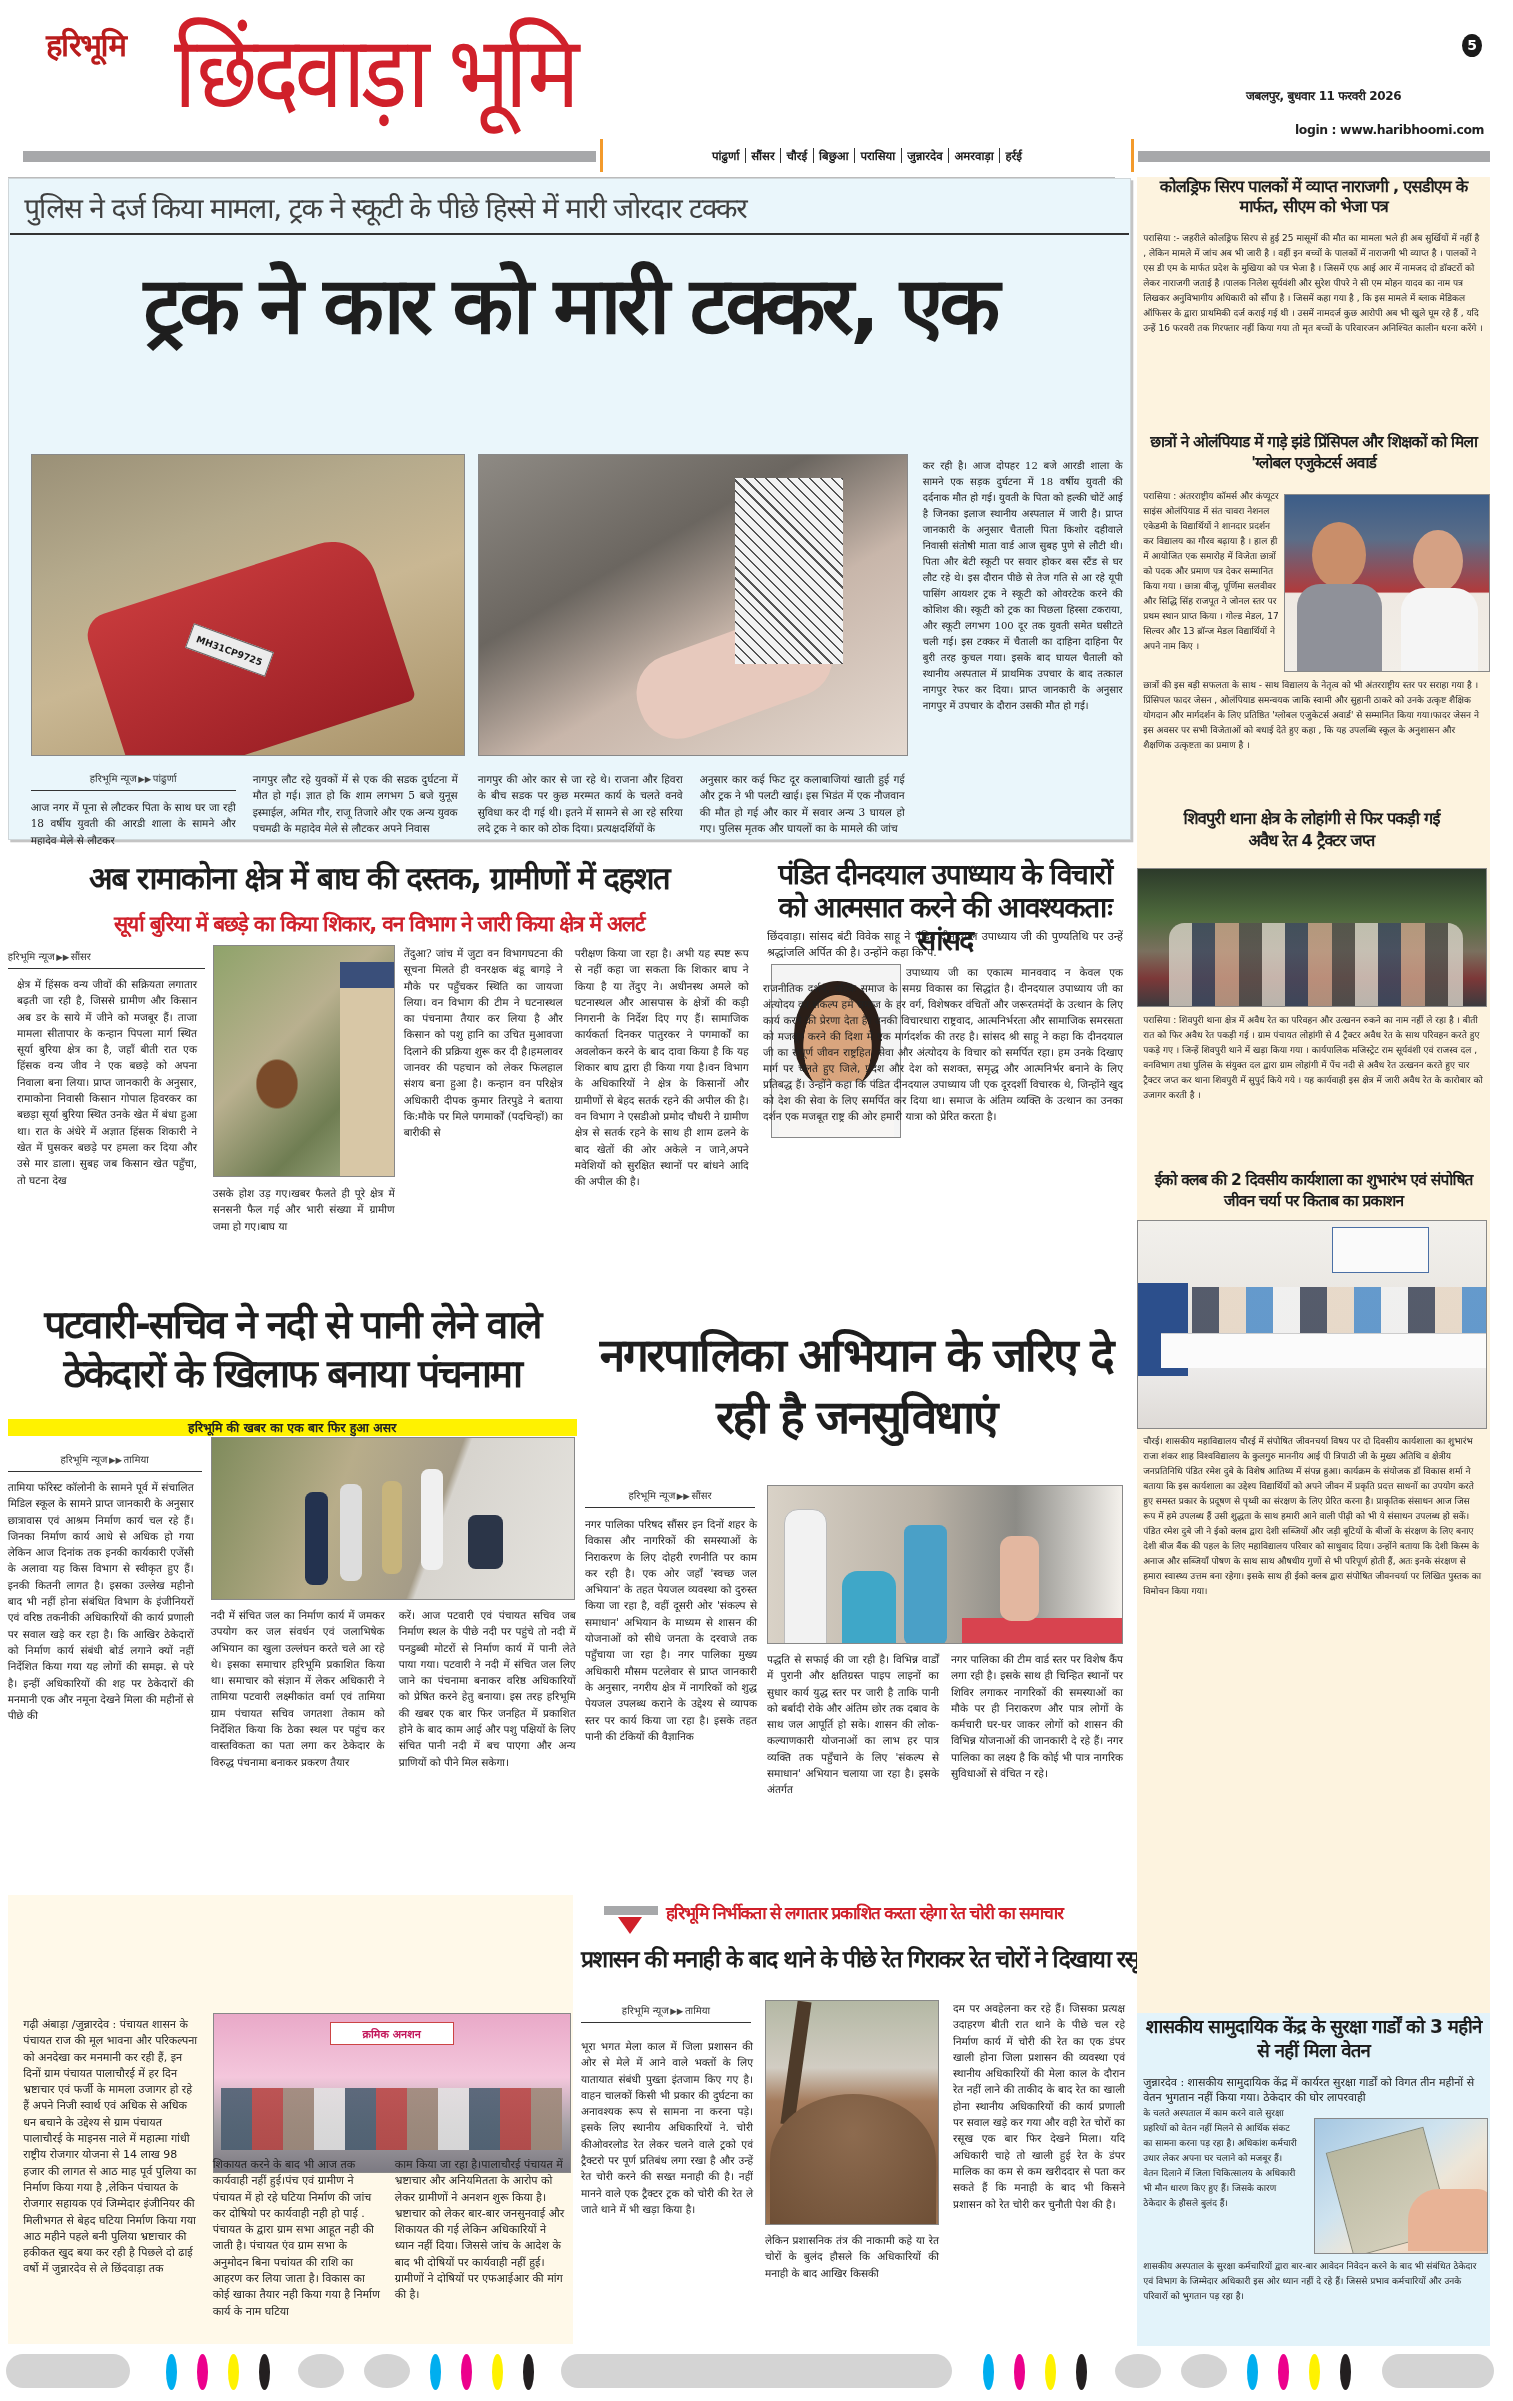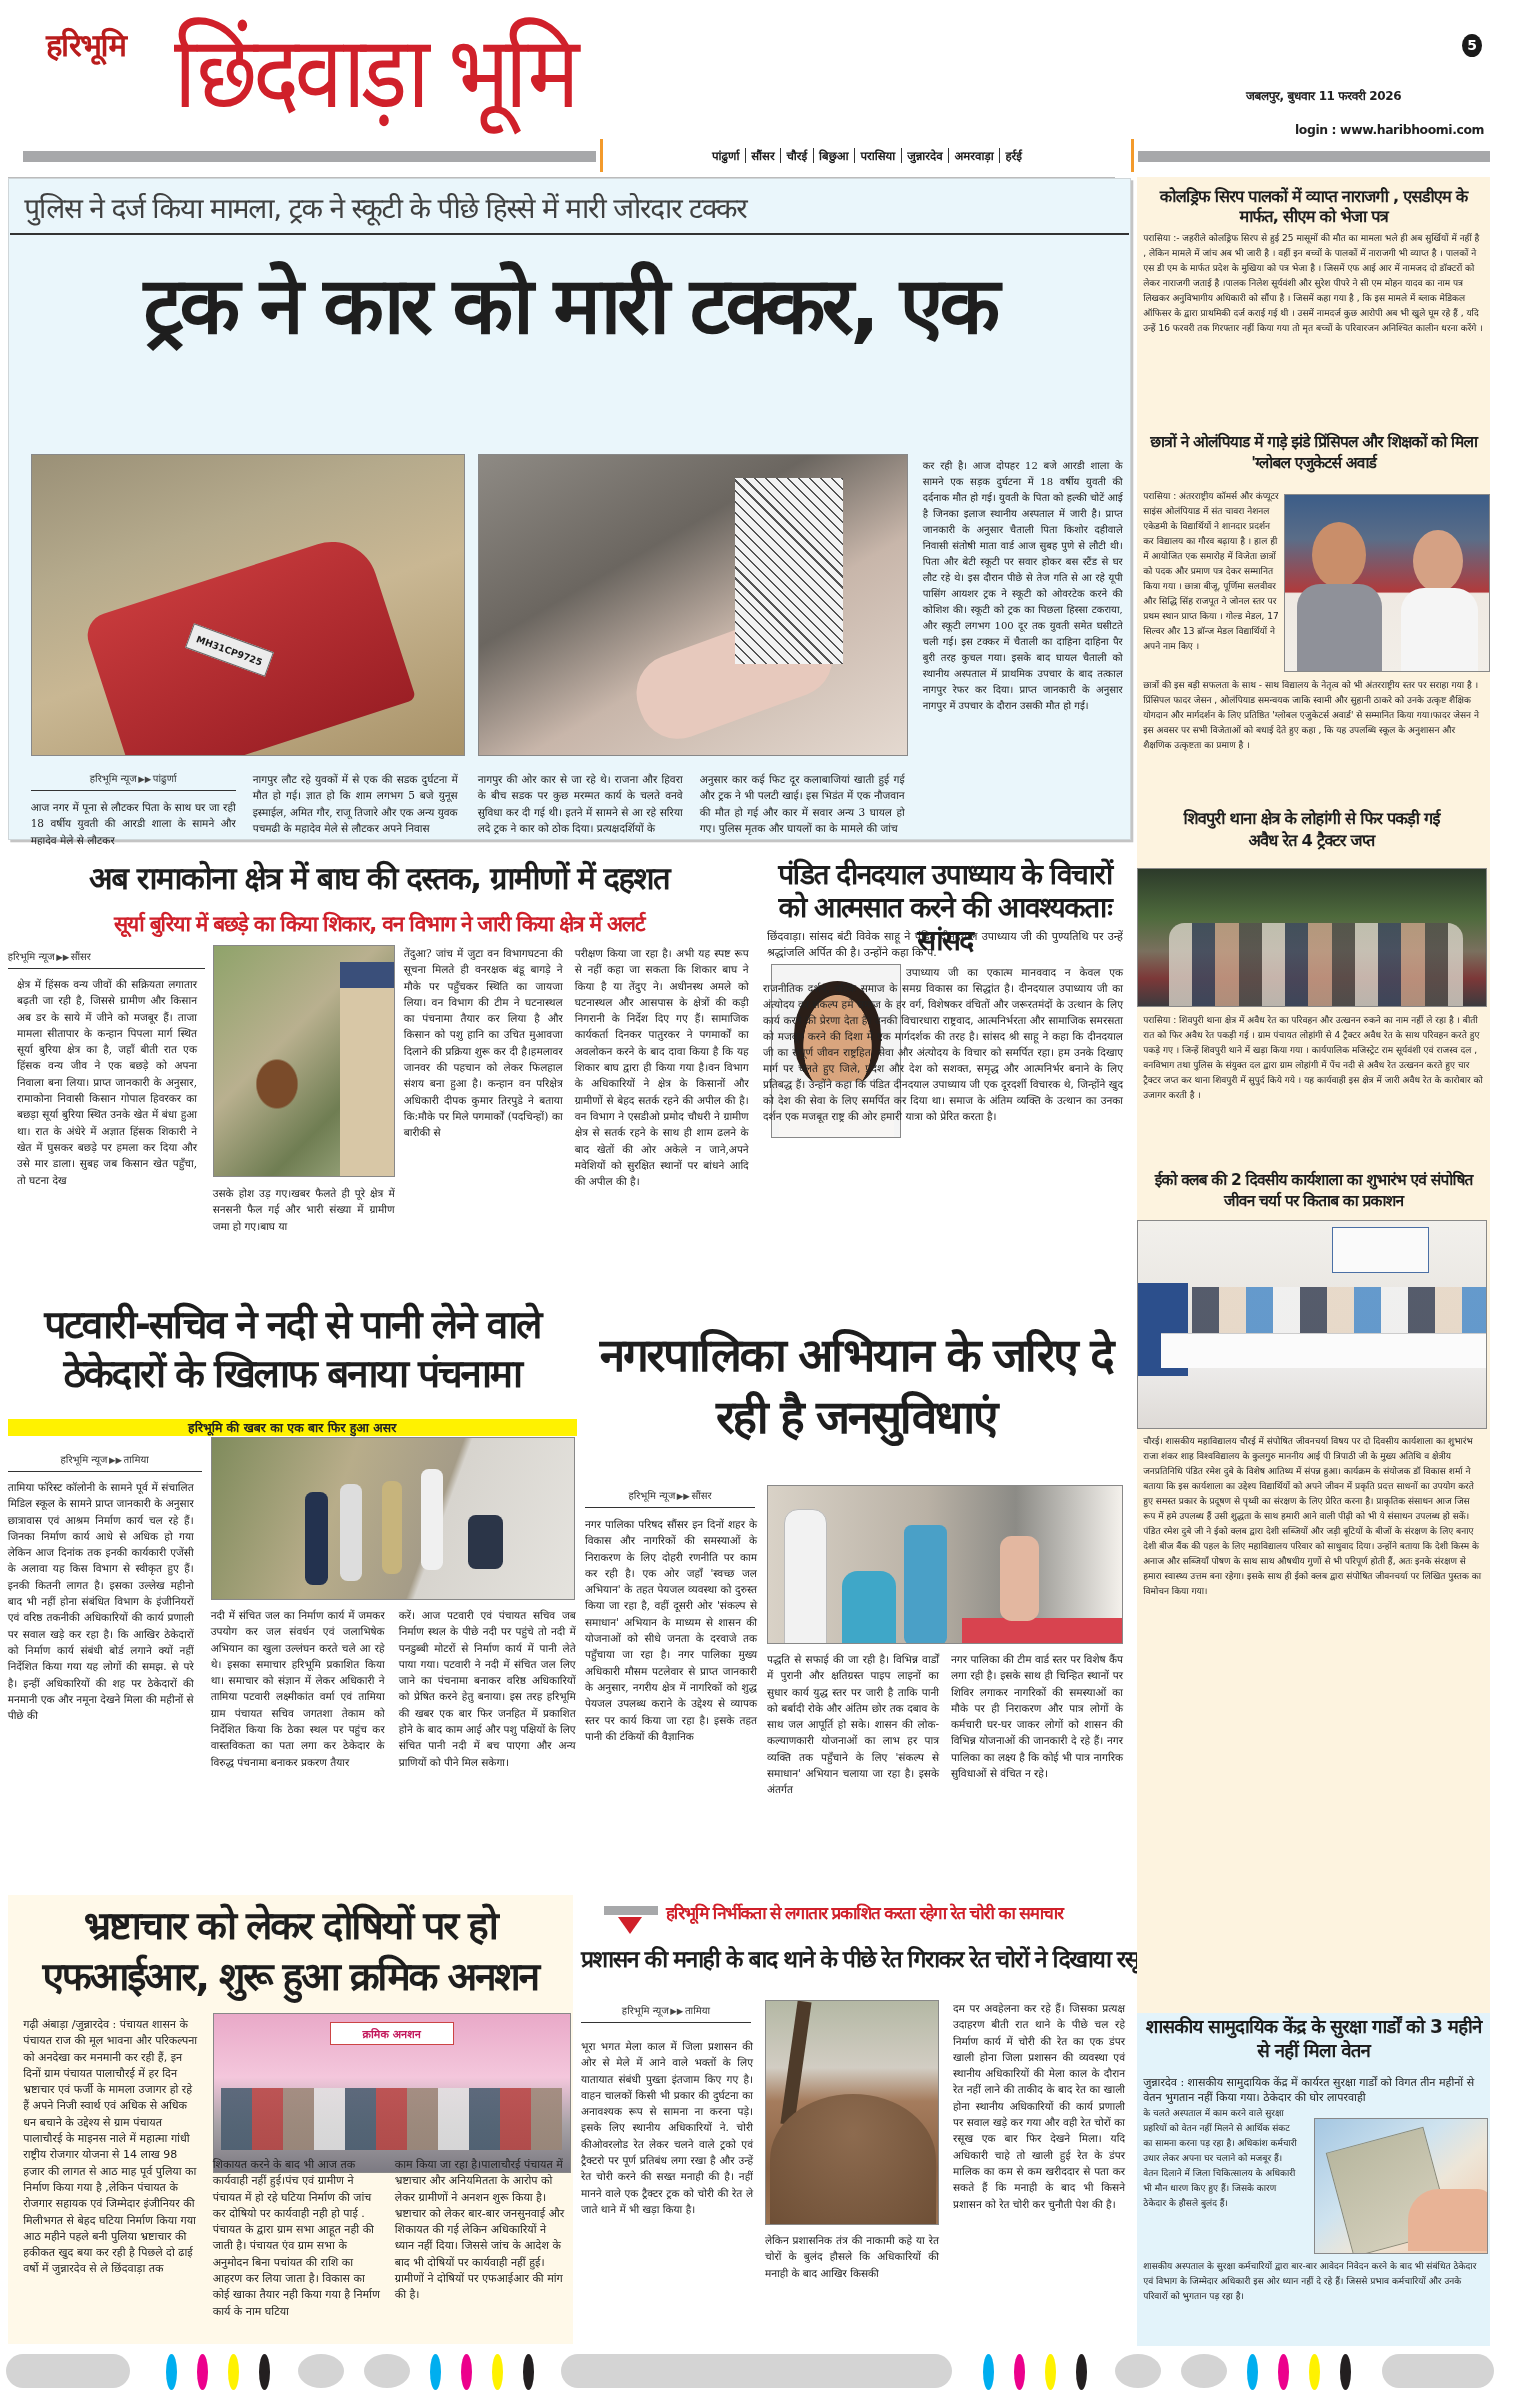--- a/index.html
+++ b/index.html
@@ -130,21 +130,20 @@
     <div style="position:absolute;left:136px;top:39px;width:43px;height:120px;background:#4aa0c7;border-radius:7.7px;"></div>
     <div style="position:absolute;left:74px;top:85px;width:54px;height:74px;background:#3fa7c8;border-radius:15.5px 15.5px 0 0;"></div>
     <div style="position:absolute;left:194px;top:132px;width:163px;height:27px;background:#d8434f;"></div>
     <div style="position:absolute;left:232px;top:50px;width:39px;height:85px;background:#e3b7a0;border-radius:11.6px;"></div>
   </div>
   <div class="abs body-text" style="left:182px;top:335px;width:172px;">पद्धति से सफाई की जा रही है। विभिन्न वार्डों में पुरानी और क्षतिग्रस्त पाइप लाइनों का सुधार कार्य युद्ध स्तर पर जारी है ताकि पानी को बर्बादी रोके और अंतिम छोर तक दबाव के साथ जल आपूर्ति हो सके। शासन की लोक-कल्याणकारी योजनाओं का लाभ हर पात्र व्यक्ति तक पहुँचाने के लिए 'संकल्प से समाधान' अभियान चलाया जा रहा है। इसके अंतर्गत</div>
   <div class="abs body-text" style="left:366px;top:335px;width:172px;">नगर पालिका की टीम वार्ड स्तर पर विशेष कैंप लगा रही है। इसके साथ ही चिन्हित स्थानों पर शिविर लगाकर नागरिकों की समस्याओं का मौके पर ही निराकरण और पात्र लोगों के कर्मचारी घर-घर जाकर लोगों को शासन की विभिन्न योजनाओं की जानकारी दे रहे हैं। नगर पालिका का लक्ष्य है कि कोई भी पात्र नागरिक सुविधाओं से वंचित न रहे।</div>
 </div>
 
 <div class="abs" style="left:7.7px;top:1895px;width:565px;height:449px;background:#fff9e9;">
-  <div class="abs hd" style="left:0;top:6.2px;width:565px;font-size:39px;letter-spacing:-2.3px;line-height:1.3;">भ्रष्टाचार को लेकर दोषियों पर हो एफआईआर, शुरू हुआ क्रमिक अनशन</div>
   <div class="abs body-sans" style="left:15.5px;top:122px;width:174px;font-size:11px;line-height:16.3px;text-align:left;">गढ़ी अंबाड़ा /जुन्नारदेव : पंचायत शासन के पंचायत राज की मूल भावना और परिकल्पना को अनदेखा कर मनमानी कर रही हैं, इन दिनों ग्राम पंचायत पालाचौरई में हर दिन भ्रष्टाचार एवं फर्जी के मामला उजागर हो रहे हैं अपने निजी स्वार्थ एवं अधिक से अधिक धन बचाने के उद्देश्य से ग्राम पंचायत पालाचौरई के माइनस नाले में महात्मा गांधी राष्ट्रीय रोजगार योजना से 14 लाख 98 हजार की लागत से आठ माह पूर्व पुलिया का निर्माण किया गया है ,लेकिन पंचायत के रोजगार सहायक एवं जिम्मेदार इंजीनियर की मिलीभगत से बेहद घटिया निर्माण किया गया आठ महीने पहले बनी पुलिया भ्रष्टाचार की हकीकत खुद बया कर रही है पिछले दो ढाई वर्षो में जुन्नारदेव से ले छिंदवाड़ा तक</div>
   <div class="photo" style="left:205px;top:118px;width:358px;height:160px;background:linear-gradient(180deg,#e9a9c8 0%,#f4c7dc 40%,#a7a2a6 70%,#7c7a82 100%);">
     <div class="abs" style="left:116px;top:7.7px;width:124px;height:23px;background:#fff;border:0.8px solid #c44;color:#c2185b;font-weight:bold;font-size:11px;text-align:center;line-height:23px;">क्रमिक अनशन</div>
     <div style="position:absolute;left:7.7px;top:74px;width:341px;height:62px;background:repeating-linear-gradient(90deg,#465a6d 0 31px,#b6413f 31px 62px,#9a8575 62px 93px,#e2e2e2 93px 124px);opacity:.85;"></div>
   </div>
   <div class="abs body-sans" style="left:205px;top:262px;width:170px;font-size:11px;line-height:16.3px;text-align:left;">शिकायत करने के बाद भी आज तक कार्यवाही नहीं हुई।पंच एवं ग्रामीण ने पंचायत में हो रहे घटिया निर्माण की जांच कर दोषियो पर कार्यवाही नही हो पाई . पंचायत के द्वारा ग्राम सभा आहूत नही की जाती है। पंचायत एंव ग्राम सभा के अनुमोदन बिना पचांयत की राशि का आहरण कर लिया जाता है। विकास का कोई खाका तैयार नही किया गया है निर्माण कार्य के नाम घटिया</div>
   <div class="abs body-sans" style="left:387px;top:262px;width:172px;font-size:11px;line-height:16.3px;text-align:left;">काम किया जा रहा है।पालाचौरई पंचायत में भ्रष्टाचार और अनियमितता के आरोप को लेकर ग्रामीणों ने अनशन शुरू किया है। भ्रष्टाचार को लेकर बार-बार जनसुनवाई और शिकायत की गई लेकिन अधिकारियों ने ध्यान नहीं दिया। जिससे जांच के आदेश के बाद भी दोषियों पर कार्यवाही नहीं हुई। ग्रामीणों ने दोषियों पर एफआईआर की मांग की है।</div>
 </div>
 
 <div class="abs" style="left:581px;top:1895px;width:546px;height:449px;">
@@ -160,21 +159,21 @@
   <div class="abs body-text" style="left:0;top:143px;width:172px;">भूरा भगत मेला काल में जिला प्रशासन की ओर से मेले में आने वाले भक्तों के लिए यातायात संबंधी पुख्ता इंतजाम किए गए है। वाहन चालकों किसी भी प्रकार की दुर्घटना का अनावश्यक रूप से सामना ना करना पड़े। इसके लिए स्थानीय अधिकारियों ने. चोरी कीओवरलोड रेत लेकर चलने वाले ट्रको एवं ट्रैक्टरो पर पूर्ण प्रतिबंध लगा रखा है और उन्हें रेत चोरी करने की सख्त मनाही की है। नहीं मानने वाले एक ट्रैक्टर ट्रक को चोरी की रेत ले जाते थाने में भी खड़ा किया है।</div>
   <div class="photo" style="left:184px;top:105px;width:174px;height:225px;background:linear-gradient(180deg,#b4b8a4 0%,#d2cdc3 30%,#a57c5d 45%,#8a6244 75%,#9b7352 100%);">
     <div style="position:absolute;left:23px;top:0;width:14px;height:124px;background:#4e3b2a;transform:rotate(8deg);"></div>
     <div style="position:absolute;left:3.9px;top:93px;width:166px;height:132px;background:radial-gradient(ellipse at 50% 30%,#8d6b4f,#6e4f36);border-radius:50% 50% 0 0;"></div>
   </div>
   <div class="abs body-text" style="left:184px;top:337px;width:174px;">लेकिन प्रशासनिक तंत्र की नाकामी कहे या रेत चोरों के बुलंद हौसले कि अधिकारियों की मनाही के बाद आखिर किसकी</div>
   <div class="abs body-text" style="left:372px;top:105px;width:172px;">दम पर अवहेलना कर रहे हैं। जिसका प्रत्यक्ष उदाहरण बीती रात थाने के पीछे चल रहे निर्माण कार्य में चोरी की रेत का एक डंपर खाली होना जिला प्रशासन की व्यवस्था एवं स्थानीय अधिकारियों की मेला काल के दौरान रेत नहीं लाने की ताकीद के बाद रेत का खाली होना स्थानीय अधिकारियों की कार्य प्रणाली पर सवाल खड़े कर गया और वही रेत चोरों का रसूख एक बार फिर देखने मिला। यदि अधिकारी चाहे तो खाली हुई रेत के डंपर मालिक का कम से कम खरीददार से पता कर सकते हैं कि मनाही के बाद भी किसने प्रशासन को रेत चोरी कर चुनौती पेश की है।</div>
 </div>
 
 <div class="abs" style="left:1137px;top:177px;width:353px;height:242px;background:#fdf3df;">
-  <div class="abs hd" style="left:7.7px;top:10px;width:338px;font-size:16.3px;letter-spacing:-0.8px;line-height:1.25;">कोलड्रिफ सिरप पालकों में व्याप्त नाराजगी , एसडीएम के मार्फत, सीएम को भेजा पत्र</div>
+  <div class="abs hd" style="left:7.7px;top:0;width:338px;font-size:16.3px;letter-spacing:-0.8px;line-height:1.25;">कोलड्रिफ सिरप पालकों में व्याप्त नाराजगी , एसडीएम के मार्फत, सीएम को भेजा पत्र</div>
   <div class="abs body-sans" style="left:6.2px;top:54px;width:341px;font-size:9px;line-height:15px;text-align:left;">परासिया :- जहरीले कोलड्रिफ सिरप से हुई 25 मासूमों की मौत का मामला भले ही अब सुर्खियों में नहीं है , लेकिन मामले में जांच अब भी जारी है । वहीं इन बच्चों के पालकों में नाराजगी भी व्याप्त है । पालकों ने एस डी एम के मार्फत प्रदेश के मुखिया को पत्र भेजा है । जिसमें एफ आई आर में नामजद दो डॉक्टरों को लेकर नाराजगी जताई है ।पालक निलेश सूर्यवंशी और सुरेश पीपरे ने सी एम मोहन यादव का नाम पत्र लिखकर अनुविभागीय अधिकारी को सौंपा है । जिसमें कहा गया है , कि इस मामले में ब्लाक मेडिकल ऑफिसर के द्वारा प्राथमिकी दर्ज कराई गई थी । उसमें नामदर्ज कुछ आरोपी अब भी खुले घूम रहे हैं , यदि उन्हें 16 फरवरी तक गिरफ्तार नहीं किया गया तो मृत बच्चों के परिवारजन अनिश्चित कालीन धरना करेंगे ।</div>
 </div>
 
 <div class="abs" style="left:1137px;top:395px;width:353px;height:407px;background:#fdf3df;padding-left:36px;">
   <div class="abs hd" style="left:6.2px;top:37px;width:341px;font-size:15.5px;letter-spacing:-0.8px;line-height:1.35;">छात्रों ने ओलंपियाड में गाड़े झंडे प्रिंसिपल और शिक्षकों को मिला 'ग्लोबल एजुकेटर्स अवार्ड</div>
   <div class="abs body-sans" style="left:6.2px;top:94px;width:136px;font-size:9px;line-height:15px;text-align:left;">परासिया : अंतरराष्ट्रीय कॉमर्स और कंप्यूटर साइंस ओलंपियाड में संत चावरा नेशनल एकेडमी के विद्यार्थियों ने शानदार प्रदर्शन कर विद्यालय का गौरव बढ़ाया है । हाल ही में आयोजित एक समारोह में विजेता छात्रों को पदक और प्रमाण पत्र देकर सम्मानित किया गया । छात्रा बीजू, पूर्णिमा सलवीवर और सिद्धि सिंह राजपूत ने जोनल स्तर पर प्रथम स्थान प्राप्त किया । गोल्ड मेडल, 17 सिल्वर और 13 ब्रॉन्ज मेडल विद्यार्थियों ने अपने नाम किए ।</div>
   <div class="photo" style="left:147px;top:99px;width:206px;height:178px;background:linear-gradient(180deg,#3c5d88 0%,#5a6d88 25%,#b13a3b 55%,#efe9e2 56%,#f2eee8 100%);">
     <div style="position:absolute;left:27px;top:27px;width:54px;height:66px;border-radius:50%;background:#c98e6a;"></div>
     <div style="position:absolute;left:128px;top:35px;width:50px;height:62px;border-radius:50%;background:#d5a184;"></div>
     <div style="position:absolute;left:11.6px;top:89px;width:85px;height:89px;background:#8f9199;border-radius:23px 23px 0 0;"></div>

